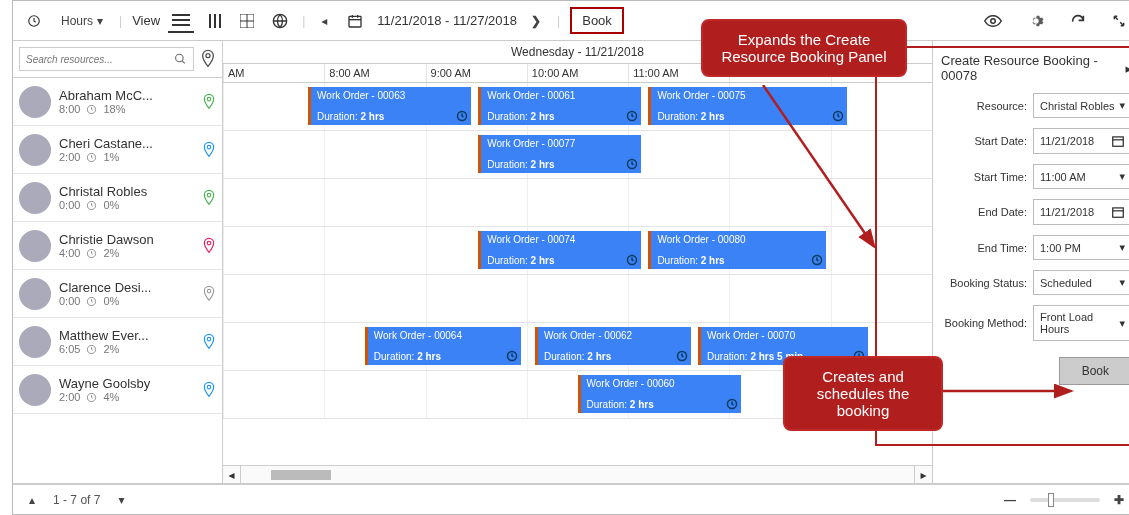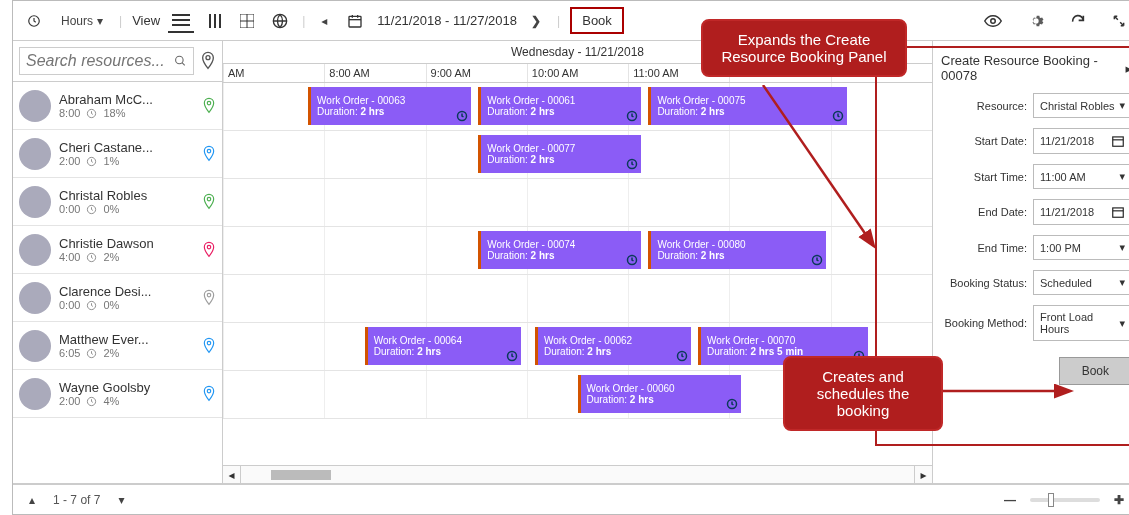--- a/index.html
+++ b/index.html
@@ -18,21 +18,21 @@
 .tb-group-right { display: flex; gap: 14px; }
 .view-group { display: flex; align-items: center; gap: 10px; }
 .view-icon { cursor: pointer; padding: 4px; }
 .view-icon.active { border-bottom: 2px solid #333; }
 
 
 .main { flex: 1; display: flex; position: relative; border-bottom: 1px solid #ccc; overflow: hidden; }
 .sidebar { width: 210px; border-right: 1px solid #ccc; display: flex; flex-direction: column; position: relative; }
 .search-row { display: flex; align-items: center; padding: 6px 6px; gap: 6px; border-bottom: 1px solid #ccc; }
 .search-box { flex: 1; border: 1px solid #ccc; display: flex; align-items: center; padding: 4px 6px; }
-.search-box input { border: none; outline: none; width: 100%; font-size: 16px; font-style: italic; color: #888; }
+.search-box input { border: none; outline: none; width: 100%; font-size: 10px; font-style: italic; color: #888; }
 .resource-list { flex: 1; overflow: hidden; }
 .resource-item { height: 48px; border-bottom: 1px solid #e4e4e4; display: flex; align-items: center; padding: 0 6px; gap: 8px; position: relative; }
 .avatar { width: 32px; height: 32px; border-radius: 50%; background: #aab; flex-shrink: 0; }
 .res-info { flex: 1; overflow: hidden; }
 .res-name { font-size: 13px; color: #333; white-space: nowrap; overflow: hidden; text-overflow: ellipsis; }
 .res-meta { display: flex; align-items: center; gap: 6px; color: #777; font-size: 11px; }
 .map-pin { font-size: 16px; }
 .pin-green { color: #4caf50; }
 .pin-blue { color: #2196f3; }
 .pin-pink { color: #e91e63; }
@@ -47,21 +47,21 @@
 .grid-body { flex: 1; position: relative; }
 .grid-row { height: 48px; border-bottom: 1px solid #e4e4e4; position: relative; display: flex; }
 .grid-row .hour-col { flex: 1; border-left: 1px solid #eee; }
 .scrollbar-h { height: 18px; border-top: 1px solid #ccc; display: flex; align-items: center; padding: 0 18px; position: relative; background: #fafafa; }
 .sb-arrow-l, .sb-arrow-r { position: absolute; top: 0; bottom: 0; width: 18px; display: flex; align-items: center; justify-content: center; cursor: pointer; }
 .sb-arrow-l { left: 0; border-right: 1px solid #ccc; }
 .sb-arrow-r { right: 0; border-left: 1px solid #ccc; }
 .sb-thumb { background: #bbb; height: 10px; width: 60px; margin-left: 30px; }
 
 
-.wo-block { position: absolute; top: 4px; height: 38px; background: #8b5cf6; color: #fff; font-size: 10px; padding: 3px 14px 3px 6px; border-left: 3px solid #d35400; display: flex; flex-direction: column; justify-content: center; white-space: nowrap; overflow: hidden; }
+.wo-block { position: absolute; top: 4px; height: 38px; background: #3b82f6; color: #fff; font-size: 10px; padding: 3px 14px 3px 6px; border-left: 3px solid #d35400; display: flex; flex-direction: column; justify-content: space-between; white-space: nowrap; overflow: hidden; }
 .wo-block .wo-title { font-size: 10px; }
 .wo-block .wo-dur b { font-weight: bold; }
 .wo-clock { position: absolute; right: 3px; bottom: 3px; color: #0b3a5a; font-size: 12px; }
 
 
 .right-panel { width: 208px; border-left: 1px solid #ccc; padding: 6px 8px; display: flex; flex-direction: column; gap: 0; position: relative; }
 .rp-title { font-size: 13px; color: #333; padding: 6px 0 10px 0; display: flex; align-items: center; justify-content: space-between; }
 .rp-row { display: flex; align-items: center; gap: 6px; margin-bottom: 10px; }
 .rp-label { width: 86px; text-align: right; font-size: 11px; color: #333; }
 .rp-field { flex: 1; border: 1px solid #bbb; padding: 5px 6px; font-size: 11px; display: flex; align-items: center; justify-content: space-between; background: #fff; }

